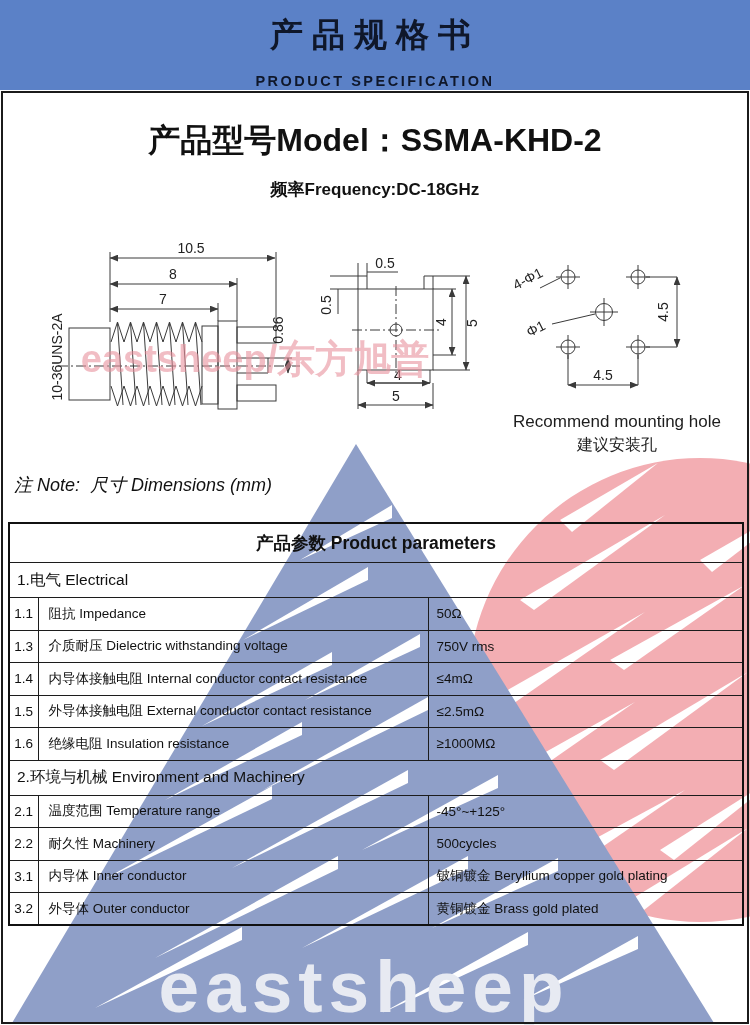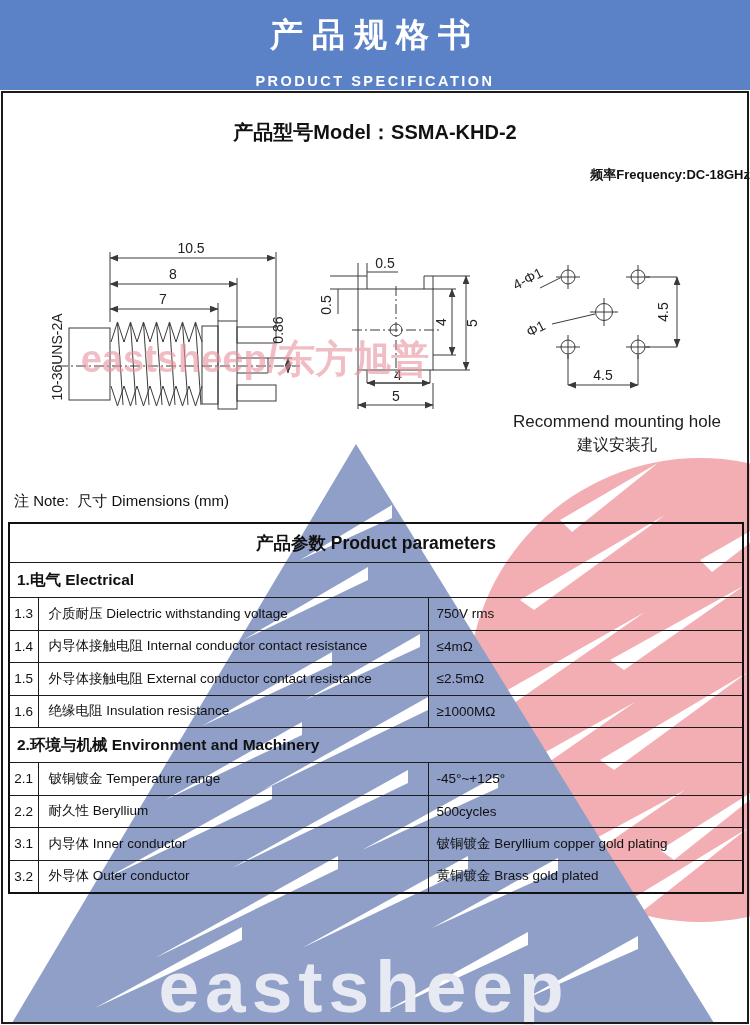--- a/index.html
+++ b/index.html
@@ -1,39 +1,39 @@
 <!DOCTYPE html>
 <html><head>
 <meta charset="utf-8">
 <style>
   html,body{margin:0;padding:0;background:#888;}
   .page{position:relative;width:750px;height:1025px;background:#fff;overflow:hidden;
         font-family:"Liberation Sans",sans-serif;color:#111;margin:0 auto;}
   
-  .banner{position:absolute;top:0;left:0;right:0;height:90px;background:#5b81c7;color:#ffffff;
+  .banner{position:absolute;top:0;left:0;right:0;height:90px;background:#5b81c7;color:#0f172a;
           text-align:center;z-index:5;}
   .banner .t1{font-size:33px;font-weight:bold;letter-spacing:9px;padding-top:13px;}
   .banner .t2{font-size:14.5px;letter-spacing:2.5px;margin-top:15px;font-weight:bold;}
   
   .frame{position:absolute;left:1px;right:1px;top:91px;bottom:1px;border:2px solid #1b1b1b;
          z-index:4;pointer-events:none;}
   .model-line{position:absolute;top:119px;left:0;width:100%;text-align:center;
-              font-size:20px;font-weight:bold;z-index:3;}
-  .freq-line{position:absolute;top:166px;left:0;width:100%;text-align:right;
-             font-size:13px;font-weight:bold;z-index:3;}
-  .note{position:absolute;left:14px;top:492px;font-size:15px;z-index:3;white-space:pre;}
+              font-size:32px;font-weight:bold;z-index:3;}
+  .freq-line{position:absolute;top:178px;left:0;width:100%;text-align:center;
+             font-size:17px;font-weight:bold;z-index:3;}
+  .note{position:absolute;left:14px;top:473px;font-size:18px;z-index:3;white-space:pre;font-style:italic;}
   svg.layer{position:absolute;left:0;top:0;z-index:2;}
   svg.wm{z-index:1;}
   
   .tblwrap{position:absolute;left:8px;top:522px;z-index:3;}
   table{border-collapse:collapse;table-layout:fixed;width:734px;background:transparent;}
   td{border:1px solid #1c1c1c;padding:0;font-size:13.5px;overflow:hidden;}
   table{border:2px solid #111;}
   tr.t-title td{font-size:17.5px;font-weight:bold;text-align:center;height:38px;}
-  tr.t-sec td{font-size:15.5px;font-weight:bold;text-align:left;padding-left:7px;height:34px;margin-left:48px;}
+  tr.t-sec td{font-size:15.5px;font-weight:normal;text-align:left;padding-left:7px;height:34px;margin-left:48px;}
   tr.t-row{height:32.5px;}
   td.no{text-align:center;}
   td.param{padding-left:10px;}
   td.val{padding-left:8px;}
   
   .dt{font-size:14px;fill:#222;}
   .ln{stroke:#3a3a3a;stroke-width:1;fill:none;}
   .dim{stroke:#3a3a3a;stroke-width:1;fill:none;marker-start:url(#ar);marker-end:url(#ar);}
   .cl{stroke-dasharray:10 3 2 3;}
 </style>
@@ -211,20 +211,25 @@
         </colgroup>
       <tbody>
       <tr class="t-title">
         <td colspan="3">产品参数 Product parameters</td>
           </tr>
 
       <tr class="t-sec">
         <td colspan="3">1.电气 Electrical</td>
           </tr>
       <tr class="t-row">
+        <td class="no">1.1</td>
+        <td class="param">阻抗 Impedance</td>
+        <td class="val">50Ω</td>
+          </tr>
+      <tr class="t-row">
         <td class="no">1.3</td>
         <td class="param">介质耐压 Dielectric withstanding voltage</td>
         <td class="val">750V rms</td>
           </tr>
       <tr class="t-row">
         <td class="no">1.4</td>
         <td class="param">内导体接触电阻 Internal conductor contact resistance</td>
         <td class="val">≤4mΩ</td>
           </tr>
       <tr class="t-row">
@@ -236,26 +241,26 @@
         <td class="no">1.6</td>
         <td class="param">绝缘电阻  Insulation resistance</td>
         <td class="val">≥1000MΩ</td>
           </tr>
 
       <tr class="t-sec">
         <td colspan="3">2.环境与机械 Environment and Machinery</td>
           </tr>
       <tr class="t-row">
         <td class="no">2.1</td>
-        <td class="param">铍铜镀金 Temperature range</td>
+        <td class="param">温度范围 Temperature range</td>
         <td class="val">-45°~+125°</td>
           </tr>
       <tr class="t-row">
         <td class="no">2.2</td>
-        <td class="param">耐久性 Beryllium</td>
+        <td class="param">耐久性 Machinery</td>
         <td class="val">500cycles</td>
           </tr>
 
       <tr class="t-row">
         <td class="no">3.1</td>
         <td class="param">内导体 Inner conductor</td>
         <td class="val">铍铜镀金 Beryllium copper gold plating</td>
           </tr>
       <tr class="t-row">
         <td class="no">3.2</td>

